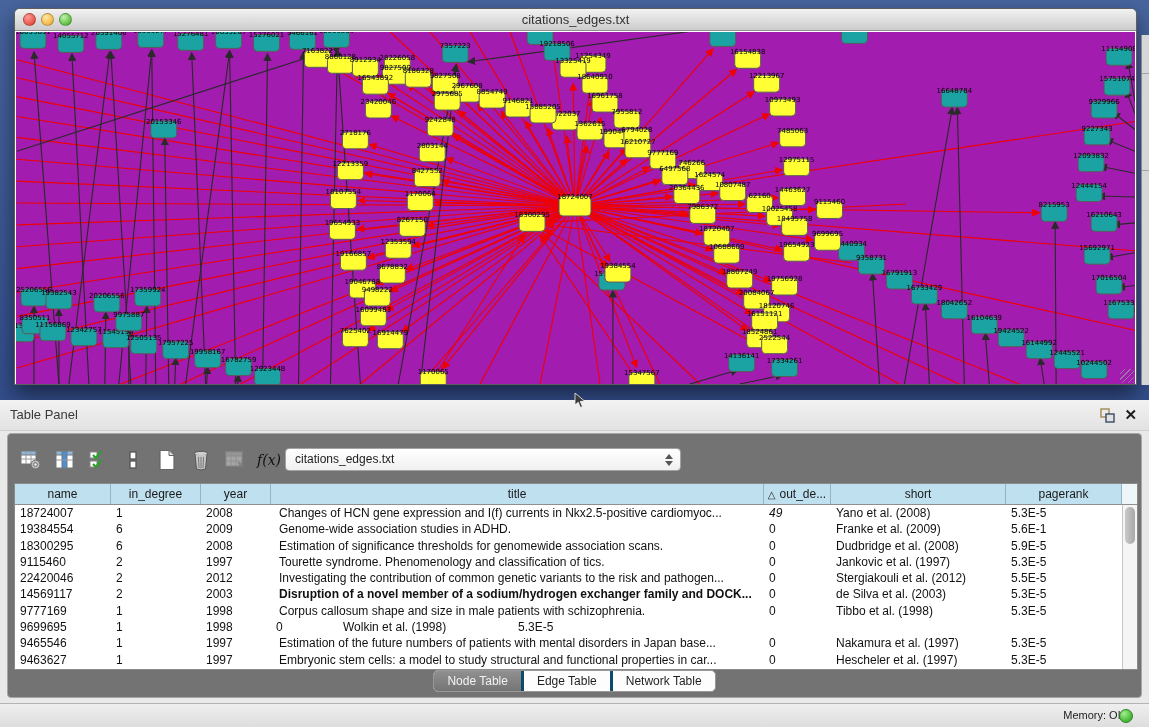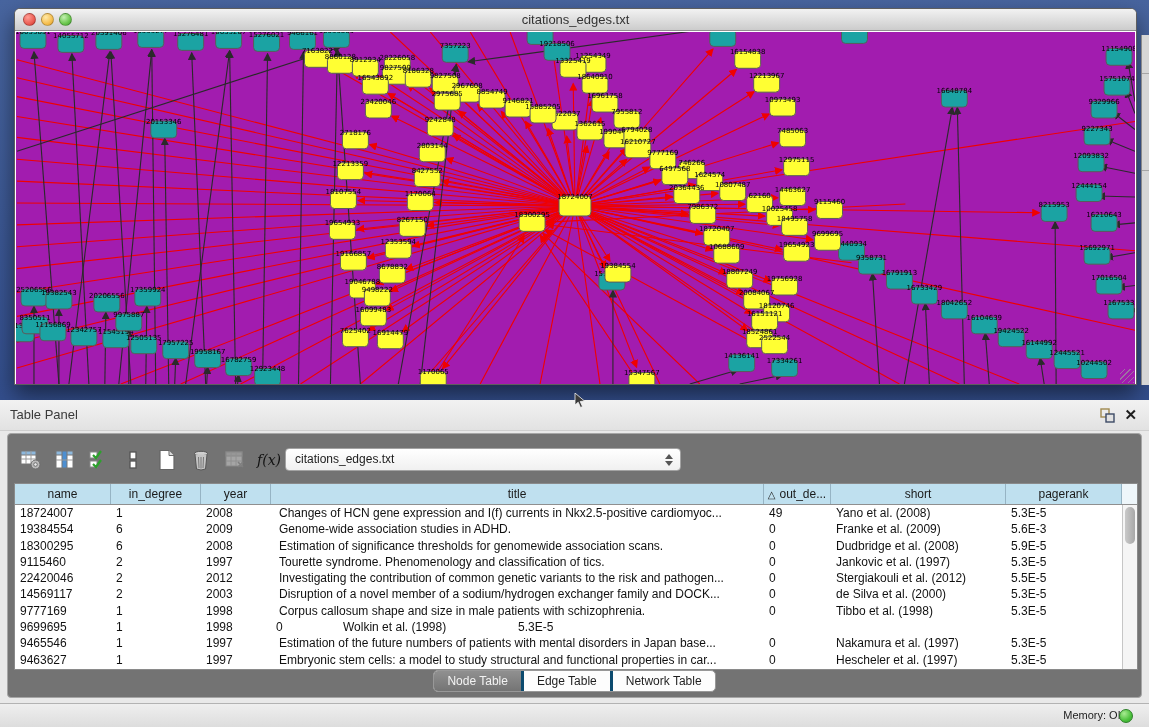--- a/index.html
+++ b/index.html
@@ -660,32 +660,32 @@
             <span>pagerank</span>
           </div>
           <div class="hcell" style="flex: 1 1 0%; background: rgb(238, 246, 250);"></div>
         </div>
       <div class="tbody" id="tbody">
           <div class="trow">
             <div class="tcell" style="width: 96px;">18724007</div>
             <div class="tcell" style="width: 90px;">1</div>
             <div class="tcell" style="width: 70px;">2008</div>
             <div class="tcell" style="width: 493px; padding-left: 8px;">Changes of HCN gene expression and I(f) currents in Nkx2.5-positive cardiomyoc...</div>
-            <div class="tcell" style="width: 67px;">49</div>
+            <div class="tcell" style="width: 67px; font-style: italic;">49</div>
             <div class="tcell" style="width: 175px;">Yano et al. (2008)</div>
             <div class="tcell" style="width: 116px;">5.3E-5</div>
           </div>
           <div class="trow">
             <div class="tcell" style="width: 96px;">19384554</div>
             <div class="tcell" style="width: 90px;">6</div>
             <div class="tcell" style="width: 70px;">2009</div>
             <div class="tcell" style="width: 493px; padding-left: 8px;">Genome-wide association studies in ADHD.</div>
             <div class="tcell" style="width: 67px;">0</div>
             <div class="tcell" style="width: 175px;">Franke et al. (2009)</div>
-            <div class="tcell" style="width: 116px;">5.6E-3</div>
+            <div class="tcell" style="width: 116px;">5.6E-1</div>
           </div>
           <div class="trow">
             <div class="tcell" style="width: 96px;">18300295</div>
             <div class="tcell" style="width: 90px;">6</div>
             <div class="tcell" style="width: 70px;">2008</div>
             <div class="tcell" style="width: 493px; padding-left: 8px;">Estimation of significance thresholds for genomewide association scans.</div>
             <div class="tcell" style="width: 67px;">0</div>
             <div class="tcell" style="width: 175px;">Dudbridge et al. (2008)</div>
             <div class="tcell" style="width: 116px;">5.9E-5</div>
           </div>
@@ -704,23 +704,23 @@
             <div class="tcell" style="width: 70px;">2012</div>
             <div class="tcell" style="width: 493px; padding-left: 8px;">Investigating the contribution of common genetic variants to the risk and pathogen...</div>
             <div class="tcell" style="width: 67px;">0</div>
             <div class="tcell" style="width: 175px;">Stergiakouli et al. (2012)</div>
             <div class="tcell" style="width: 116px;">5.5E-5</div>
           </div>
           <div class="trow">
             <div class="tcell" style="width: 96px;">14569117</div>
             <div class="tcell" style="width: 90px;">2</div>
             <div class="tcell" style="width: 70px;">2003</div>
-            <div class="tcell" style="width: 493px; padding-left: 8px;">Disruption of a novel member of a sodium/hydrogen exchanger family and DOCK...</div>
-            <div class="tcell" style="width: 67px;">0</div>
-            <div class="tcell" style="width: 175px;">de Silva et al. (2000)</div>
+            <div class="tcell" style="width: 493px; padding-left: 8px; font-weight: bold;">Disruption of a novel member of a sodium/hydrogen exchanger family and DOCK...</div>
+            <div class="tcell" style="width: 67px;">0</div>
+            <div class="tcell" style="width: 175px;">de Silva et al. (2003)</div>
             <div class="tcell" style="width: 116px;">5.3E-5</div>
           </div>
           <div class="trow">
             <div class="tcell" style="width: 96px;">9777169</div>
             <div class="tcell" style="width: 90px;">1</div>
             <div class="tcell" style="width: 70px;">1998</div>
             <div class="tcell" style="width: 493px; padding-left: 8px;">Corpus callosum shape and size in male patients with schizophrenia.</div>
             <div class="tcell" style="width: 67px;">0</div>
             <div class="tcell" style="width: 175px;">Tibbo et al. (1998)</div>
             <div class="tcell" style="width: 116px;">5.3E-5</div>

